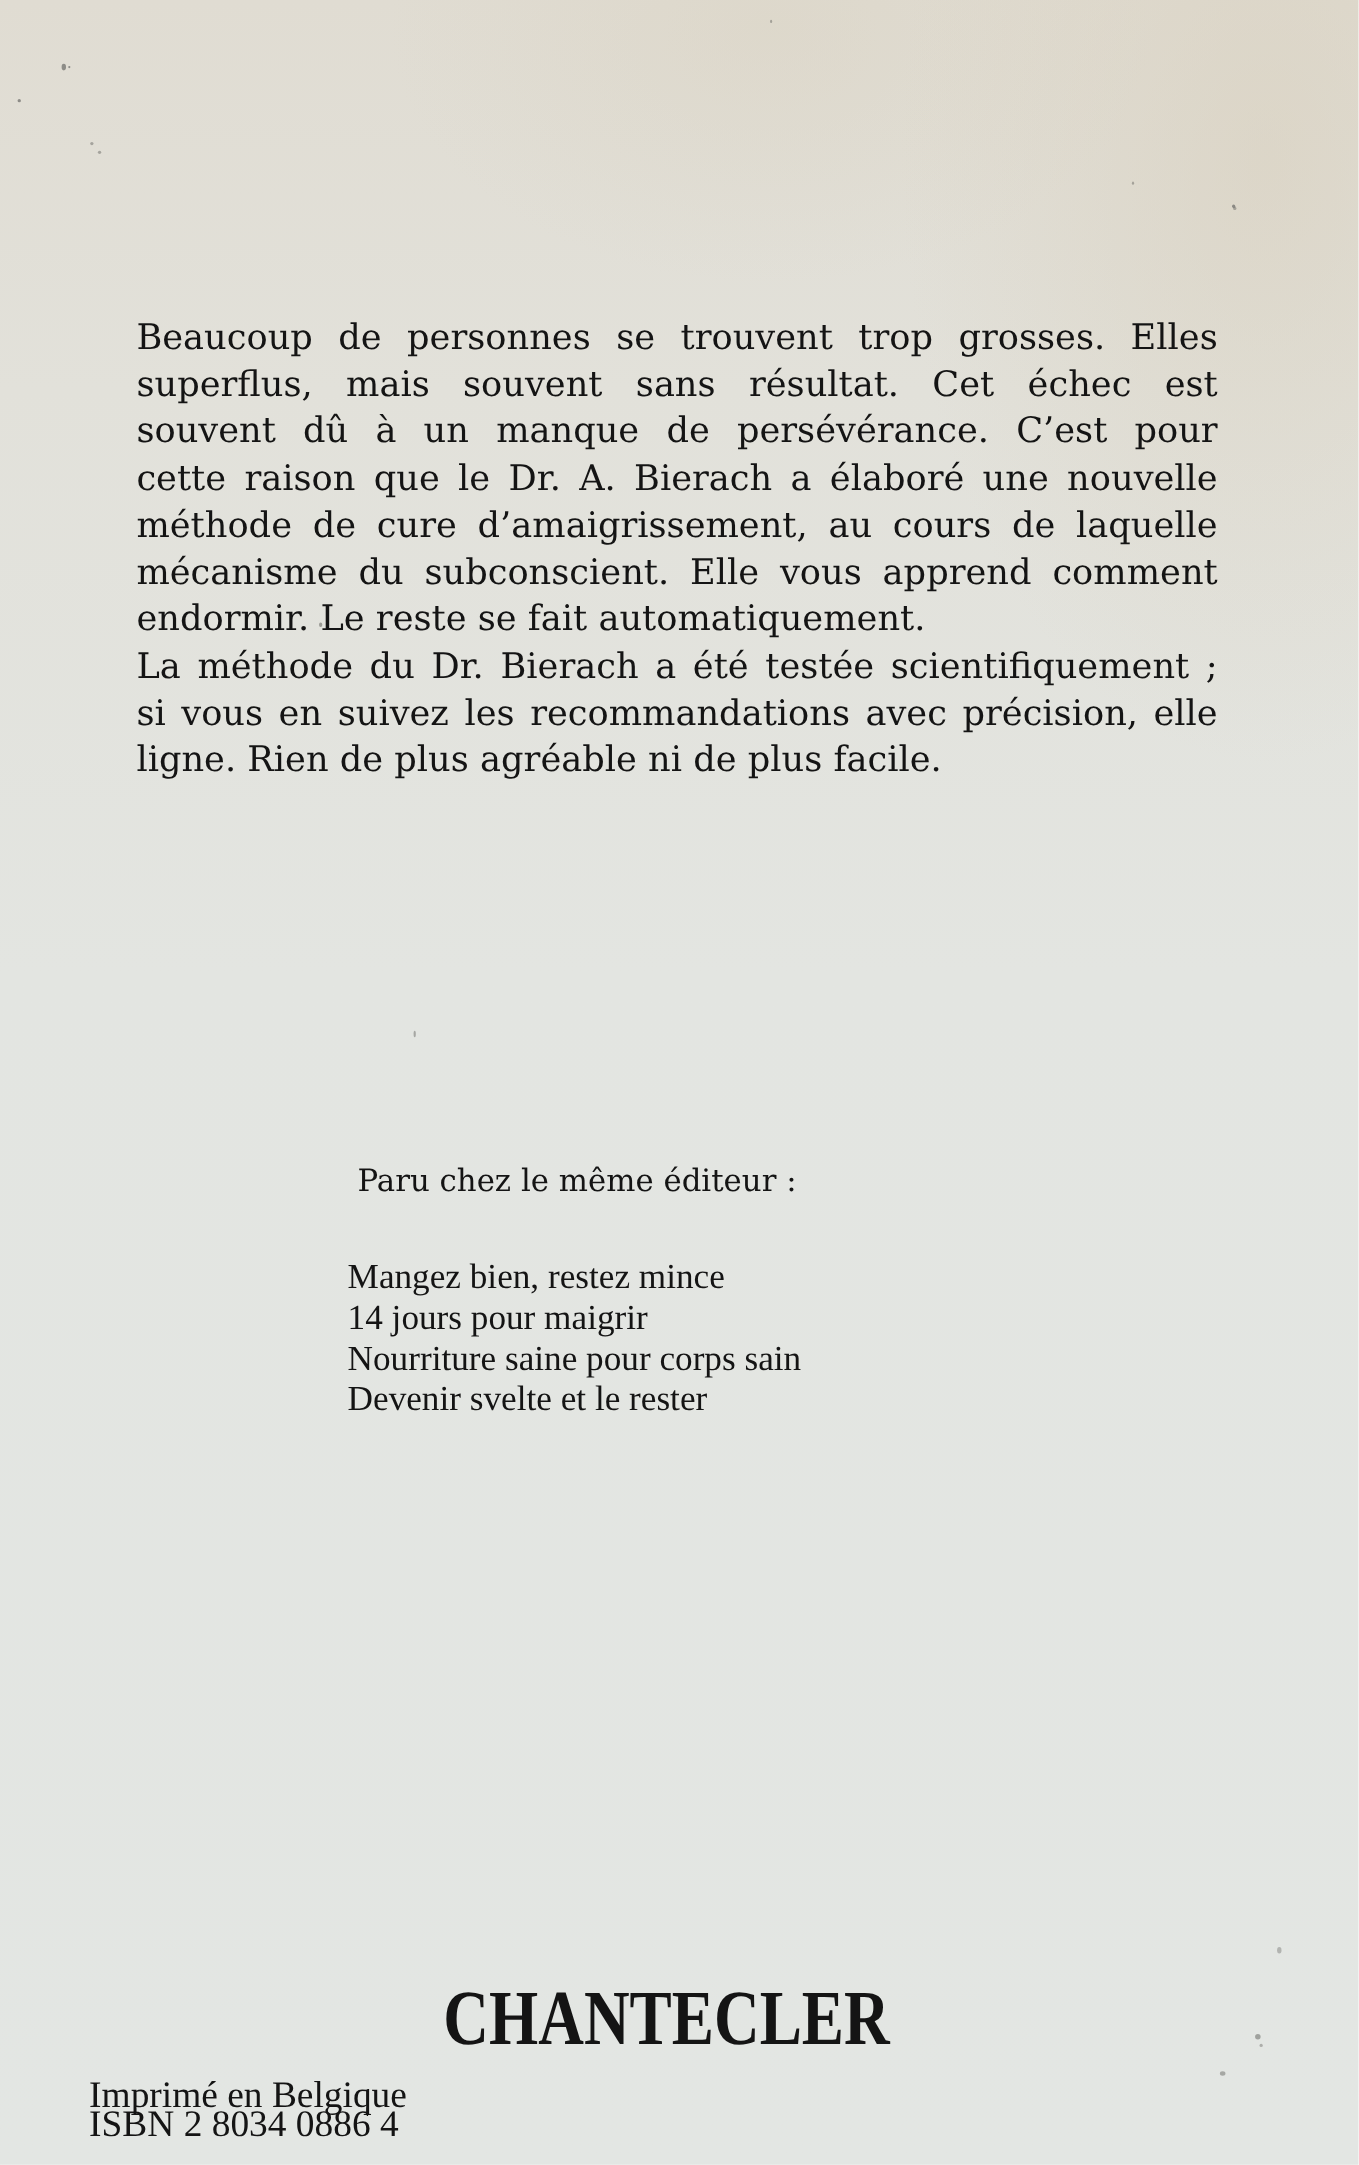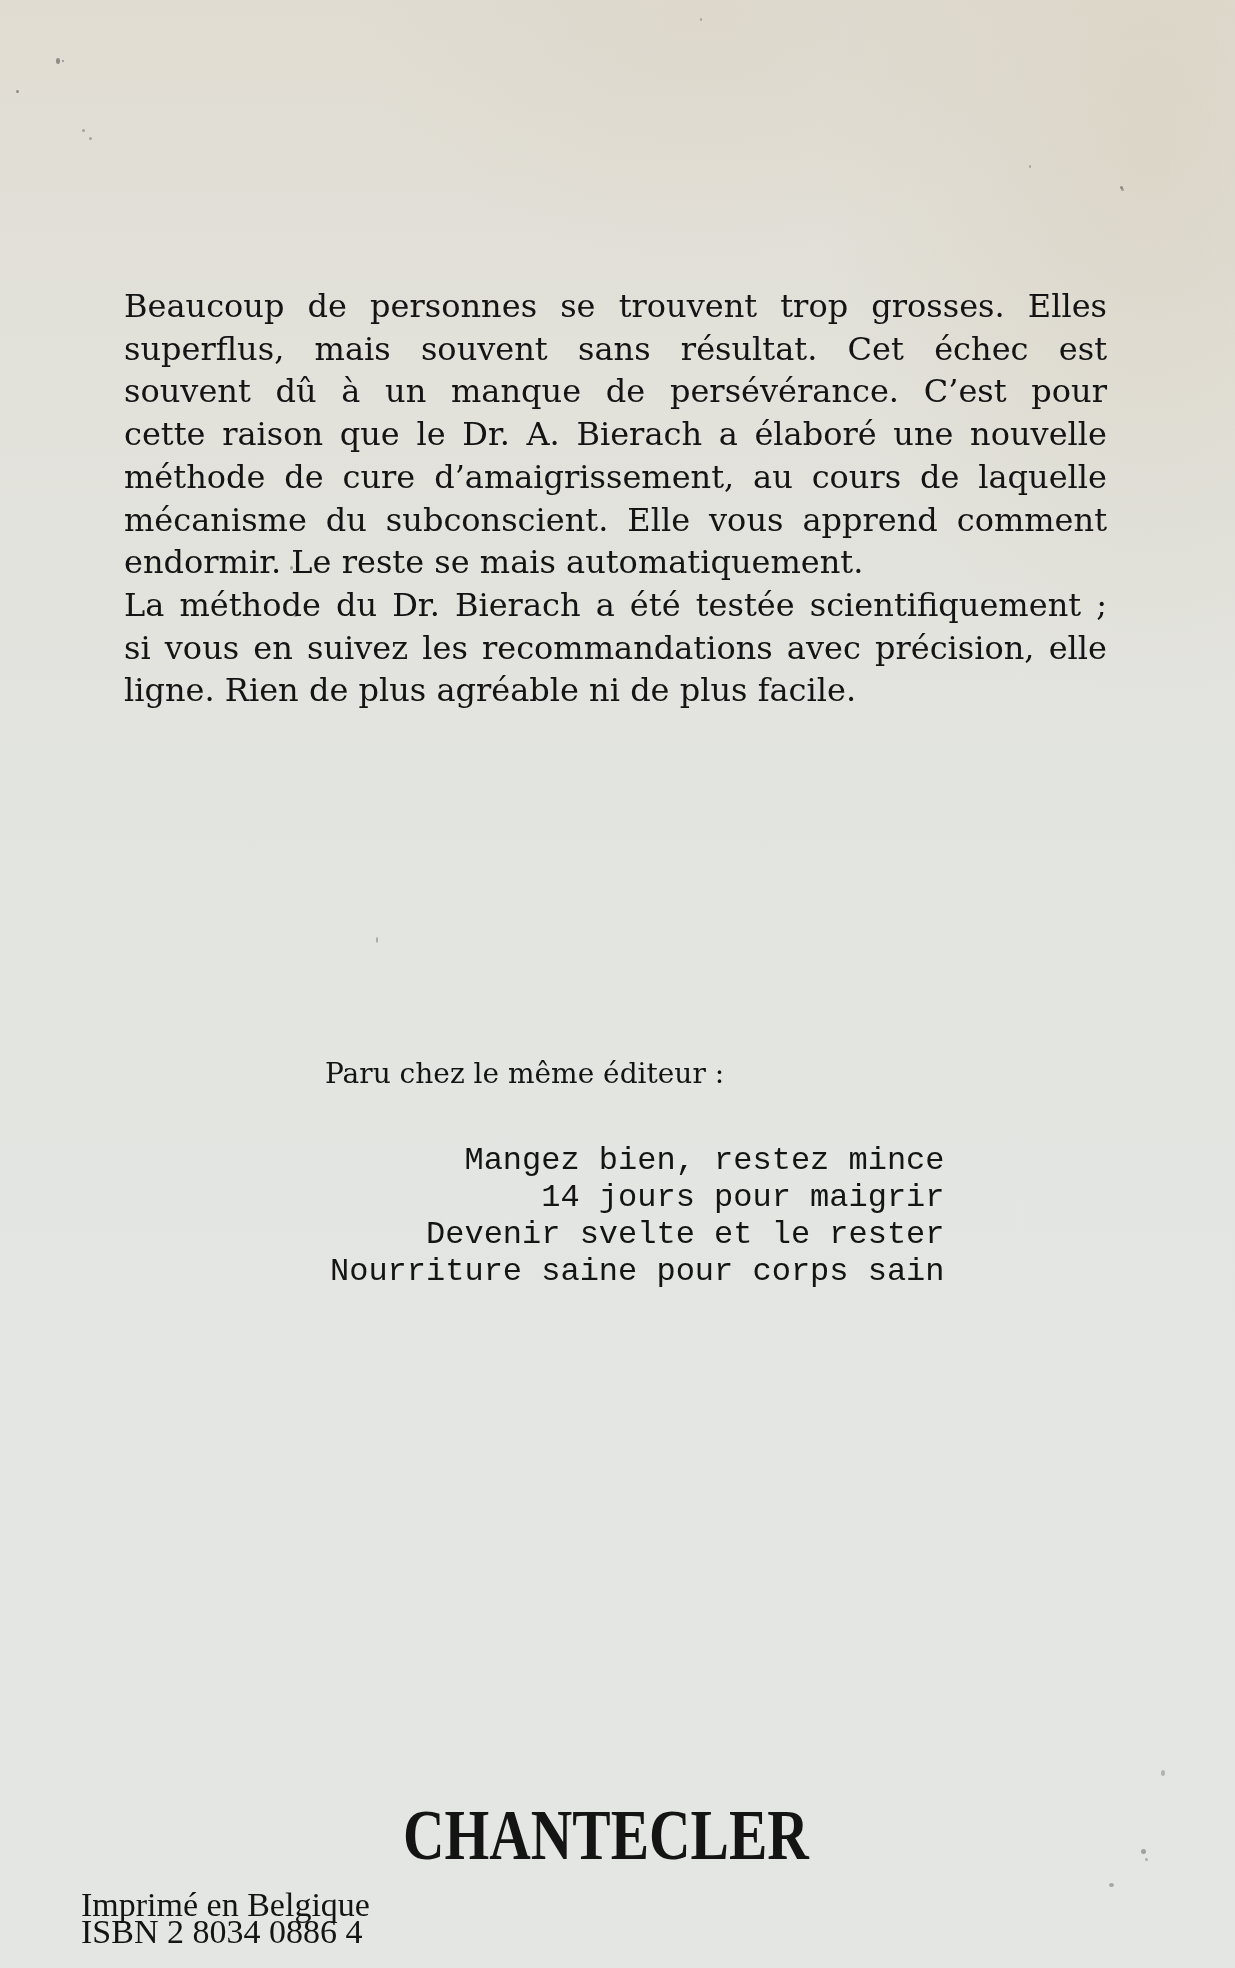--- a/index.html
+++ b/index.html
@@ -64,30 +64,29 @@
     position: absolute;
     left: 325px;
     top: 1055px;
     font-family: "DejaVu Serif", serif;
     font-size: 28px;
     line-height: 37px;
     white-space: nowrap;
   }
   .related-list {
     position: absolute;
-    left: 330px;
+    left: 316px;
     top: 1142px;
     margin: 0;
     padding: 0;
     list-style: none;
-    font-family: Liberation Mono, monospace;
+    font-family: Liberation Serif, serif;
     font-size: 32px;
     line-height: 37px;
     white-space: nowrap;
-    text-align: right;
   }
   .related-list li {
     margin: 0;
     padding: 0;
   }
   .publisher {
     position: absolute;
     left: 403px;
     top: 1800px;
     font-family: "Liberation Serif", serif;
@@ -139,36 +138,36 @@
   <div class="speck" style="left:1161px;top:1770px;width:4px;height:6px;opacity:0.4;"></div>
 
   <div class="blurb">
     <div class="paragraph">
       <span class="line">Beaucoup de personnes se trouvent trop grosses. Elles</span>
       <span class="line">superflus, mais souvent sans résultat. Cet échec est</span>
       <span class="line">souvent dû à un manque de persévérance. C’est pour</span>
       <span class="line">cette raison que le Dr. A. Bierach a élaboré une nouvelle</span>
       <span class="line">méthode de cure d’amaigrissement, au cours de laquelle</span>
       <span class="line">mécanisme du subconscient. Elle vous apprend comment</span>
-      <span class="line last">endormir. Le reste se mais automatiquement.</span>
+      <span class="line last">endormir. Le reste se fait automatiquement.</span>
     </div>
     <div class="paragraph">
       <span class="line">La méthode du Dr. Bierach a été testée scientifiquement ;</span>
       <span class="line">si vous en suivez les recommandations avec précision, elle</span>
       <span class="line last">ligne. Rien de plus agréable ni de plus facile.</span>
     </div>
   </div>
 
   <div class="related-heading">Paru chez le même éditeur :</div>
 
   <ul class="related-list">
     <li>Mangez bien, restez mince</li>
     <li>14 jours pour maigrir</li>
+    <li>Nourriture saine pour corps sain</li>
     <li>Devenir svelte et le rester</li>
-    <li>Nourriture saine pour corps sain</li>
   </ul>
 
   <div class="publisher">CHANTECLER</div>
 
   <div class="imprint">
     <div>Imprimé en Belgique</div>
     <div>ISBN 2 8034 0886 4</div>
   </div>
 
 </div>

